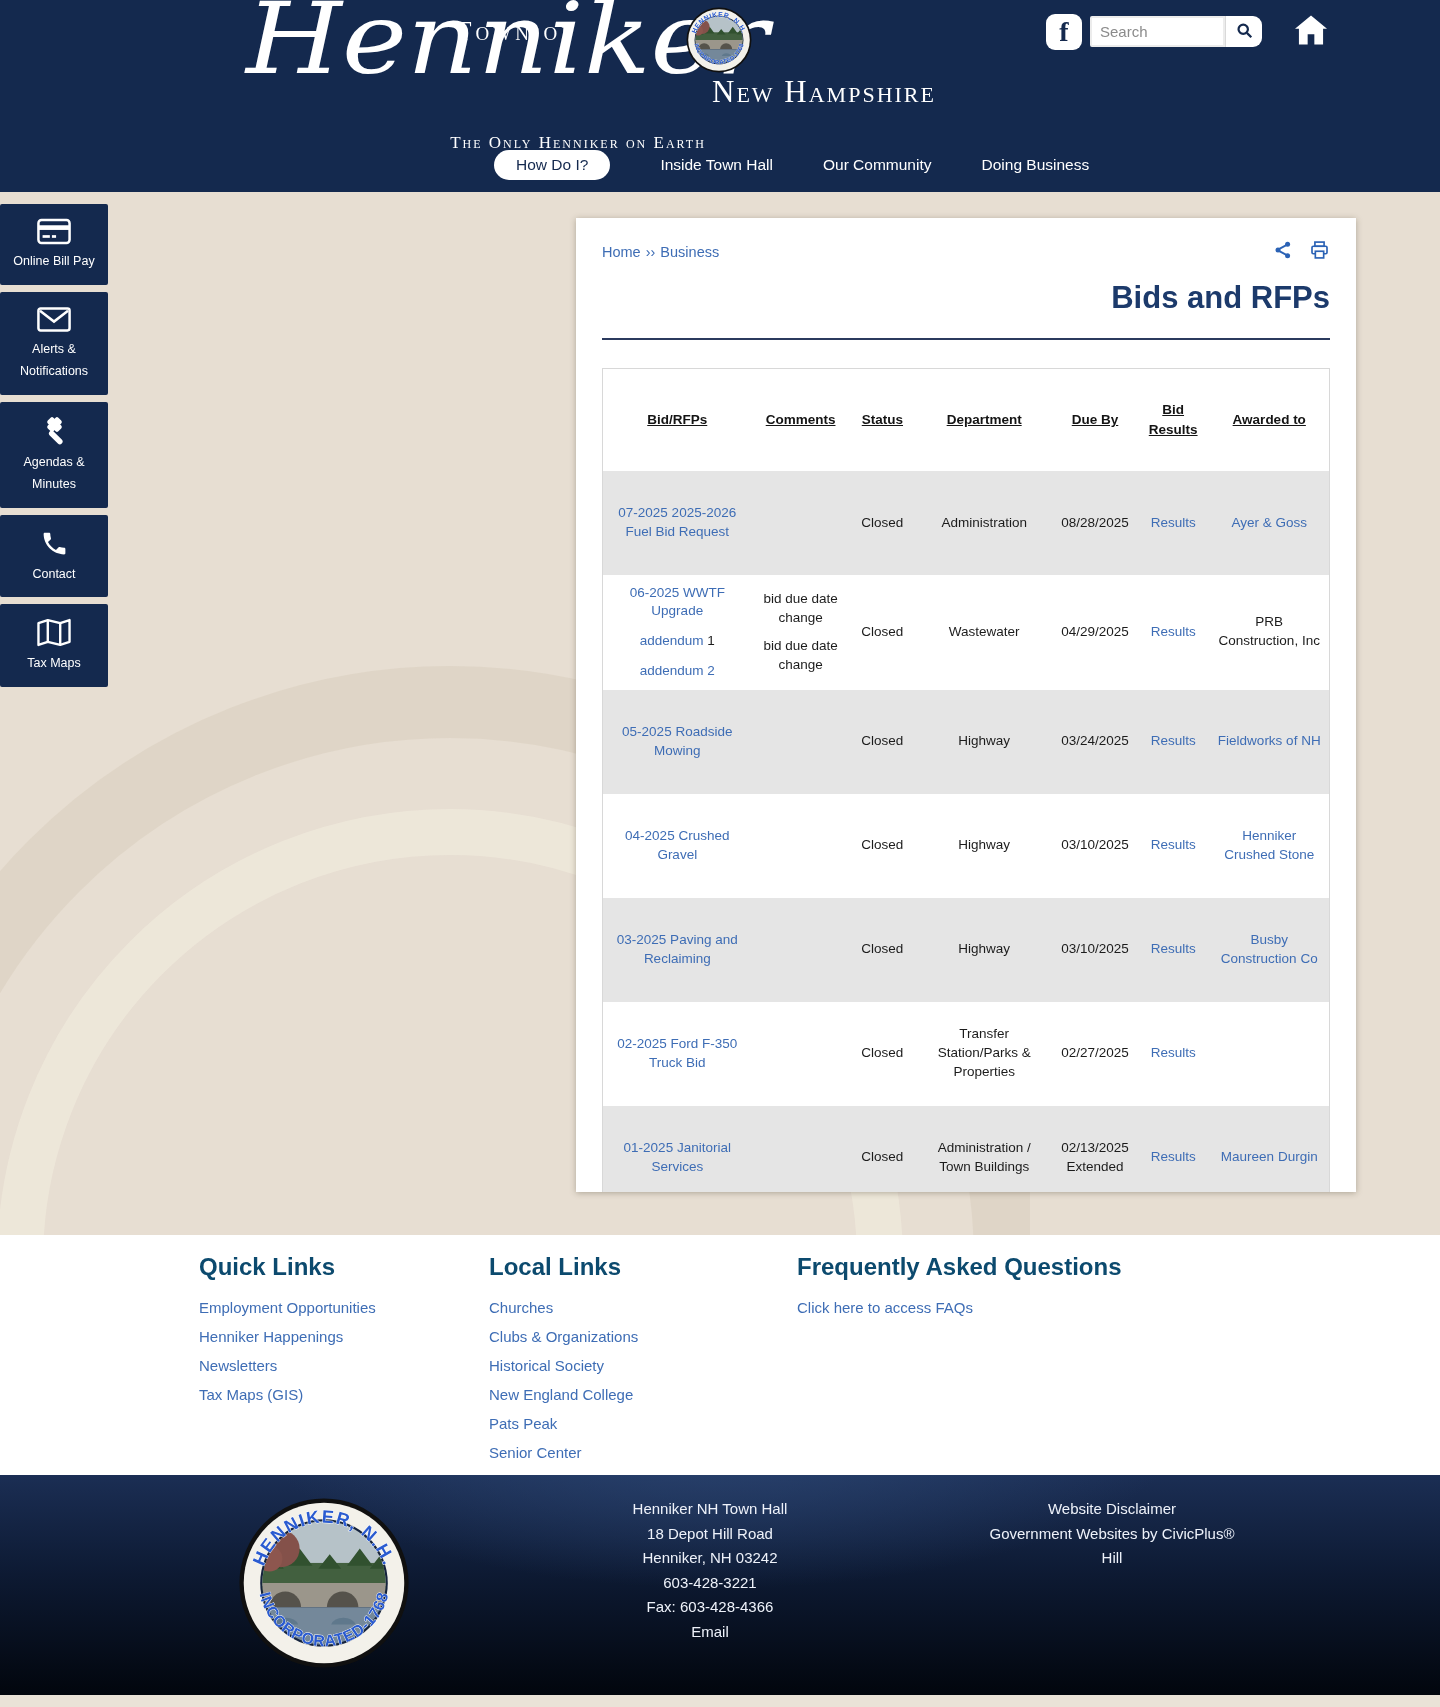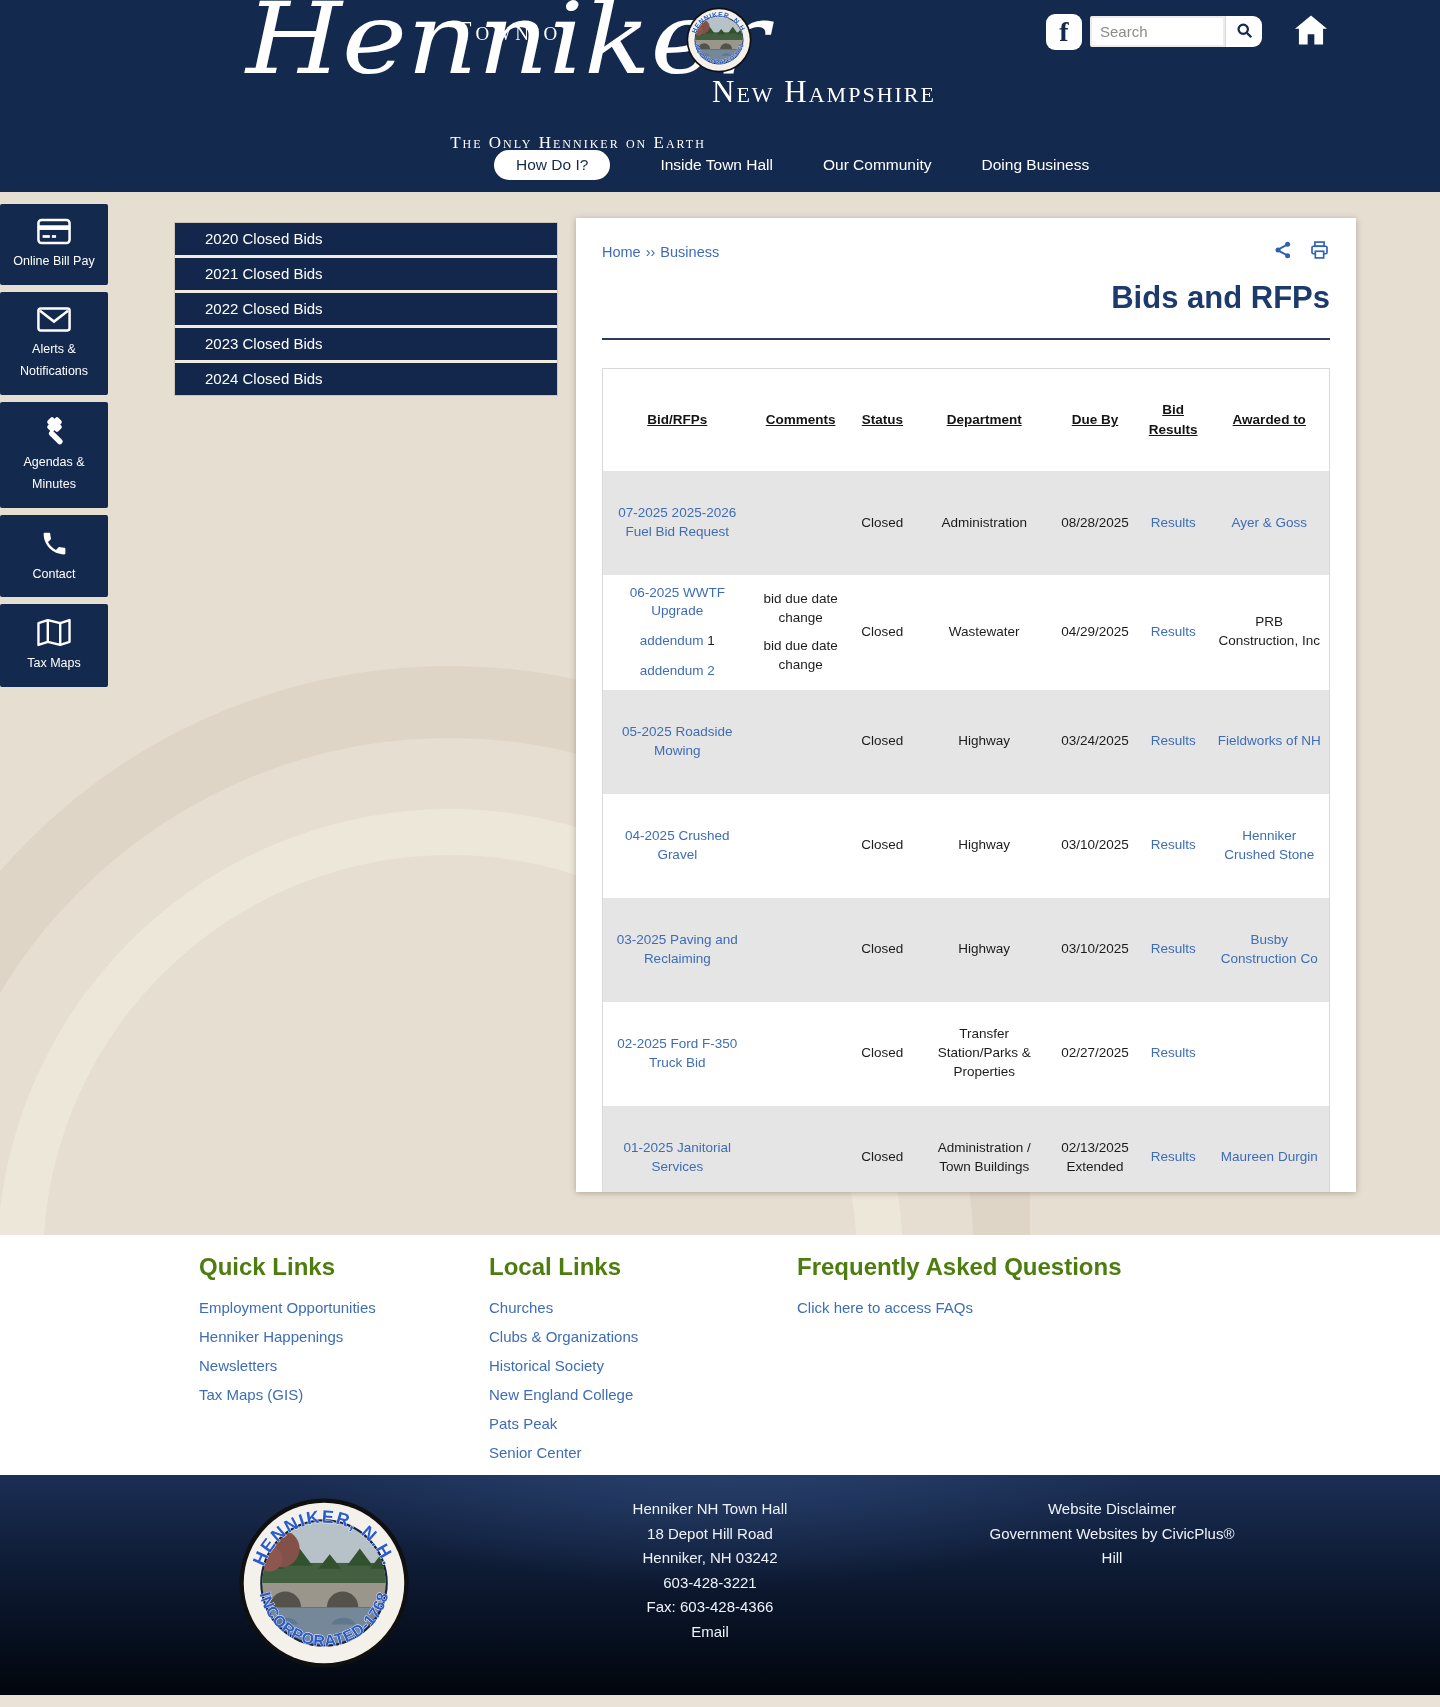--- a/index.html
+++ b/index.html
@@ -54,21 +54,21 @@
   tr.gray td{background:#e5e5e5;}
   a.cell-link{color:#3e6db5;}
   .bid-line{display:block;color:#3e6db5;}
   .bid-line + .bid-line{margin-top:11px;}
   .bid-line .plain{color:#1c1c1c;}
   .comment-line{margin:9px 0;}
 
   
   .links-section{position:absolute;top:1235px;left:0;width:1440px;height:240px;background:#fff;z-index:3;}
   .links-col{position:absolute;top:18px;}
-  .links-col h2{margin:0 0 18px;font-size:24px;color:#4d7c0f;font-weight:bold;}
+  .links-col h2{margin:0 0 18px;font-size:24px;color:#0c4a6e;font-weight:bold;}
   .links-col a{display:block;color:#3e6db5;font-size:15px;margin-bottom:12px;}
   #quick-links{left:199px;}
   #local-links{left:489px;}
   #faq-links{left:797px;}
 
   
   .site-footer{position:absolute;top:1475px;left:0;width:1440px;height:220px;z-index:3;
     background:radial-gradient(ellipse 760px 280px at 50% -60px,#2c4673 0%,rgba(44,70,115,0) 62%),
                linear-gradient(180deg,#1b2e54 0%,#0d1a33 45%,#02060d 100%);}
   .footer-seal{position:absolute;left:238px;top:22px;width:172px;height:172px;}
@@ -170,27 +170,20 @@
               </g>
             </svg></span><div>Agendas &amp; Minutes</div></div>
         <div class="rail-tile"><span><svg width="29" height="29" viewBox="0 0 24 24">
               <path d="M6.62 10.79c1.44 2.83 3.76 5.14 6.59 6.59l2.2-2.21c.27-.27.67-.36 1.02-.24 1.12.37 2.33.57 3.57.57.55 0 1 .45 1 1V20c0 .55-.45 1-1 1-9.39 0-17-7.61-17-17 0-.55.45-1 1-1h3.5c.55 0 1 .45 1 1 0 1.25.2 2.45.57 3.57.11.35.03.74-.25 1.02l-2.2 2.2z" fill="#fff"></path>
             </svg></span><div>Contact</div></div>
         <div class="rail-tile"><span><svg width="36" height="29" viewBox="0 0 34 28">
               <path d="M2 5 L11 2 L23 5 L32 2 V23 L23 26 L11 23 L2 26 Z" fill="none" stroke="#fff" stroke-width="2.3" stroke-linejoin="round"></path>
               <path d="M11 2 V23 M23 5 V26" stroke="#fff" stroke-width="2.3" fill="none"></path>
             </svg></span><div>Tax Maps</div></div>
       </div>
-    <nav class="side-menu">
-        <a class="menu-item">2020 Closed Bids</a>
-        <a class="menu-item">2021 Closed Bids</a>
-        <a class="menu-item">2022 Closed Bids</a>
-        <a class="menu-item">2023 Closed Bids</a>
-        <a class="menu-item">2024 Closed Bids</a>
-      </nav>
 
     <div class="card">
       <div class="card-inner">
         <div class="crumb-row">
           <div class="breadcrumb">
             <a>Home</a><span class="crumb-sep">››</span><a>Business</a>
           </div>
           <div class="crumb-icons">
             <a><svg width="20" height="20" viewBox="0 0 24 24" fill="#2b62b5">
                   <circle cx="6" cy="12" r="3"></circle>

